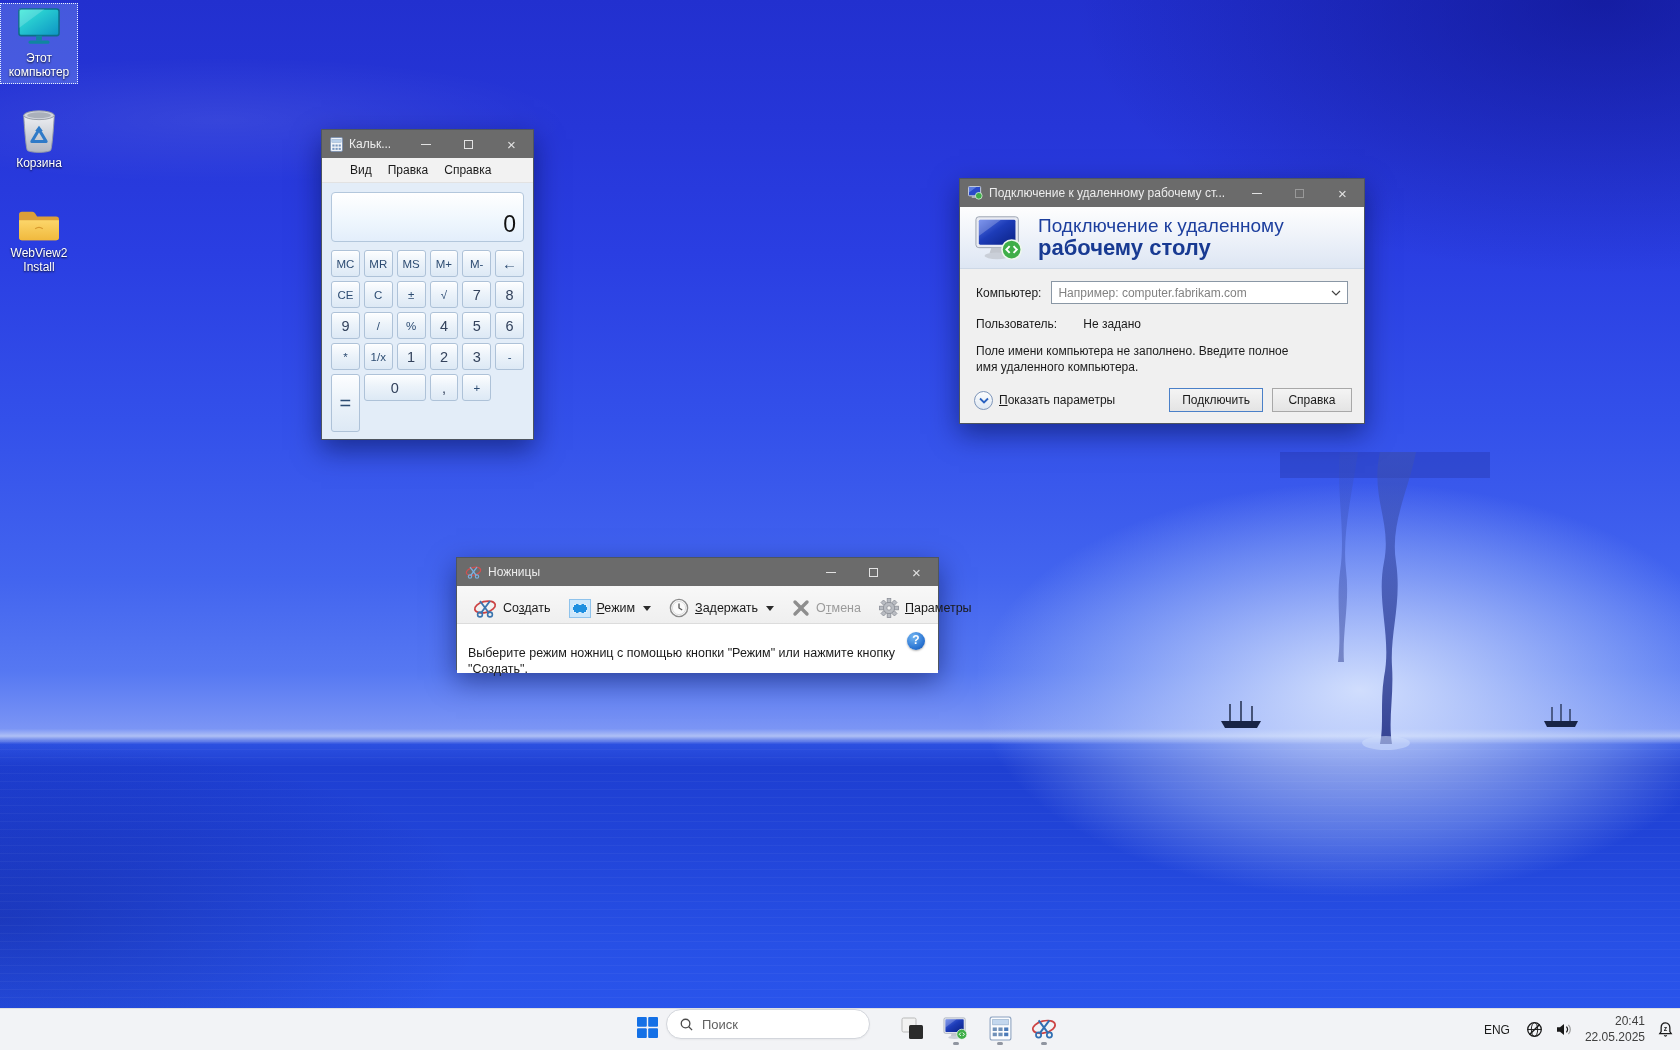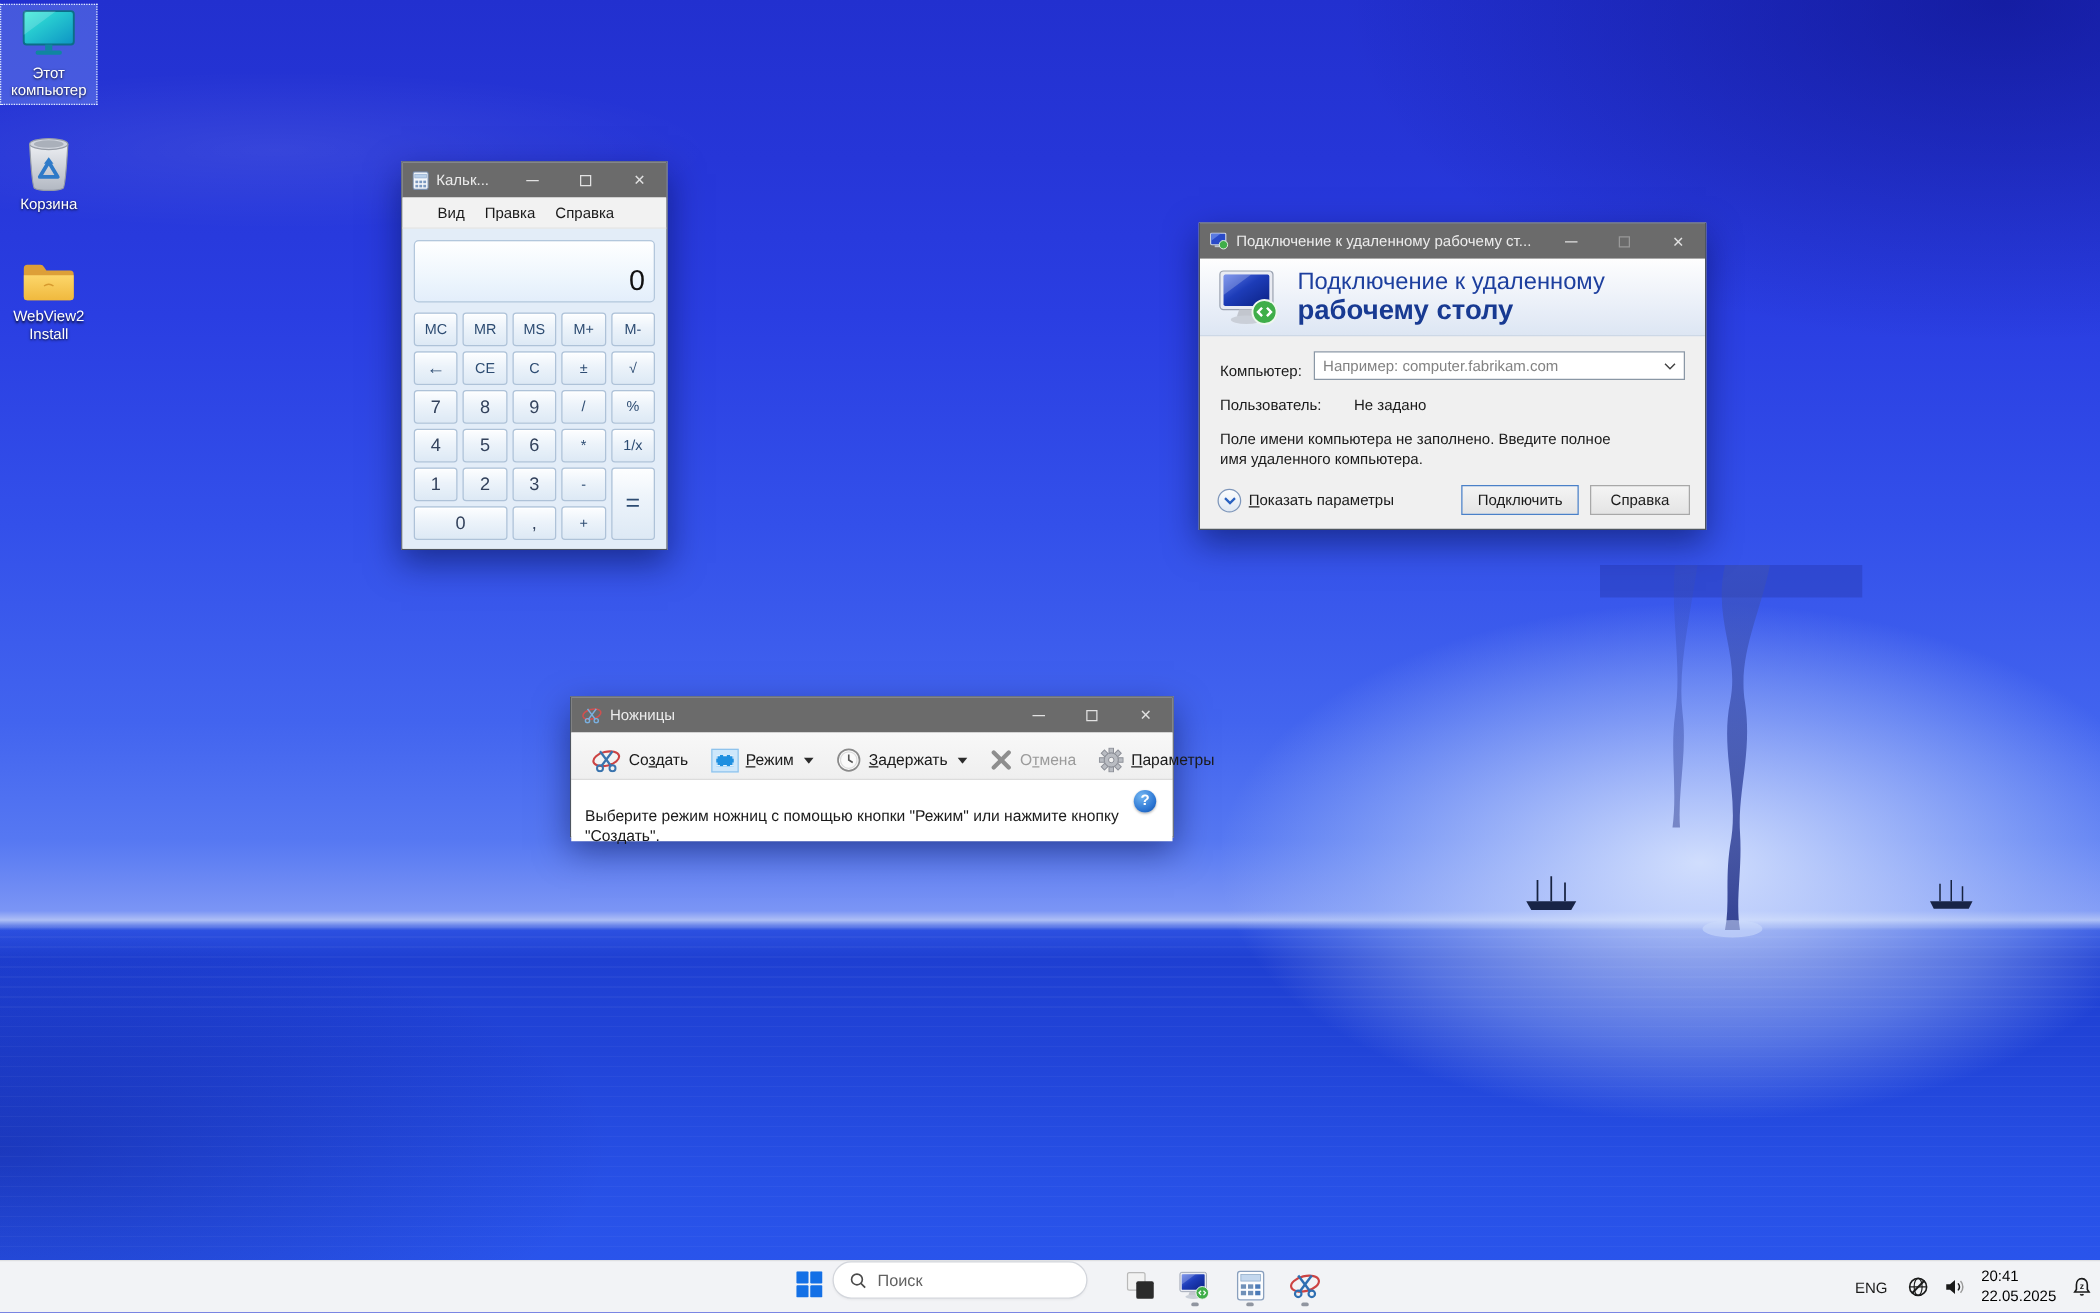--- a/index.html
+++ b/index.html
@@ -31,35 +31,35 @@
   .tb-btn .minbar{width:10px;height:1px;background:currentColor}
   .tb-btn .maxbox{width:9px;height:9px;border:1px solid currentColor}
   .tb-btn.dim{color:#999}
 
   
   .win-calc{left:321px;top:129px;width:213px;height:311px}
   .menubar{height:25px;background:#f2f2f2;display:flex;align-items:center;padding:0 20px;border-bottom:1px solid #e2e2e2}
   .menubar span{padding:3px 8px;font-size:12px;color:#1a1a1a}
   .calc-body{height:256px;background:#e3edf8;padding:9px}
   .calc-display{height:50px;background:linear-gradient(180deg,#ffffff,#eef6fd 60%,#e3eefb);border:1px solid #b3c7dc;border-radius:4px;display:flex;align-items:flex-end;justify-content:flex-end;padding:3px 7px;font-size:23px;color:#111}
-  .calc-grid{margin-top:8px;display:grid;grid-template-columns:repeat(5,1fr);grid-auto-rows:27px;gap:4px}
+  .calc-grid{margin-top:8px;display:grid;grid-template-columns:repeat(6,1fr);grid-auto-rows:27px;gap:4px}
   .ck{background:linear-gradient(180deg,#fdfeff,#ecf3fa 45%,#dde9f5);border:1px solid #aec2d8;border-radius:3px;font-size:11.5px;color:#2d4c72;display:flex;align-items:center;justify-content:center;box-shadow:inset 0 1px 0 rgba(255,255,255,.9)}
   .ck.num{font-size:14.5px;color:#33425c}
   .ck-eq{grid-row:span 2;font-size:20px}
   .ck-zero{grid-column:span 2}
   .ck-back{font-size:15px;font-weight:bold;color:#2d4c72}
 
   
   .win-rdp{left:959px;top:178px;width:406px;height:246px}
   .rdp-header{height:62px;background:linear-gradient(180deg,#fefefe,#e7edf7 70%,#dde6f3);border-bottom:1px solid #cdd8e6;display:flex;align-items:center;padding:2px 10px 2px 14px;gap:10px}
   .rdp-htext{color:#1d3f9e;line-height:1.12}
   .rdp-h1{font-size:19px}
   .rdp-h2{font-size:22px;font-weight:bold;color:#183a92}
   .rdp-body{position:relative;height:154px;padding:12px 16px 0;font-size:12px;color:#1a1a1a}
-  .rdp-row{display:flex;align-items:flex-end}
+  .rdp-row{display:flex;align-items:center}
   .rdp-combo{margin-left:10px;flex:1;height:23px;background:#fff;border:1px solid #8a97a5;display:flex;align-items:center;padding:0 6px;color:#828282;gap:4px}
   .rdp-combo .ph{flex:1;white-space:nowrap;overflow:hidden}
   .rdp-user{margin-top:13px}
   .rdp-user .val{margin-left:26px;color:#1a1a1a}
   .rdp-warn{margin-top:12px;width:352px;line-height:1.35}
   .rdp-bottom{position:absolute;left:14px;right:12px;bottom:11px;display:flex;align-items:center}
   .opt-circ{width:19px;height:19px;border-radius:50%;border:1px solid #7e96ba;background:linear-gradient(180deg,#fcfdfe,#dfe8f2);display:flex;align-items:center;justify-content:center;margin-right:6px}
   .rdp-btn{height:24px;padding:0 12px;font-size:12px;color:#1a1a1a;background:linear-gradient(180deg,#f4f4f4,#e4e4e4);border:1px solid #a8a8a8;display:flex;align-items:center;justify-content:center}
   .rdp-btn.default{border-color:#4a80c8;min-width:86px}
   .rdp-btn.help{margin-left:9px;min-width:80px}
@@ -80,21 +80,21 @@
   .taskbar{position:absolute;left:0;right:0;bottom:0;height:42px;background:#f2f3f6;border-top:1px solid rgba(0,0,0,.08)}
   .tb-center{position:absolute;left:628px;top:0;bottom:0;display:flex;align-items:flex-start}
   .tb-startbtn{width:38px;height:36px;display:flex;align-items:center;justify-content:center;border-radius:5px}
   .searchpill{width:204px;height:30px;background:#fff;border:1px solid #d3d6dc;border-radius:15px;display:flex;align-items:center;padding:0 12px;gap:8px;box-shadow:0 1px 2px rgba(0,0,0,.05)}
   .searchpill .stext{font-size:13px;color:#616161}
   .tb-apps{display:flex;margin-left:20px}
   .tb-app{position:relative;width:44px;height:38px;display:flex;align-items:center;justify-content:center;border-radius:5px}
   .tb-app .rundot{position:absolute;bottom:2px;left:50%;transform:translateX(-50%);width:6px;height:3px;border-radius:2px;background:#9095a0}
   .tray{position:absolute;right:6px;top:0;bottom:0;display:flex;align-items:center;gap:12px}
   .tray .lang{font-size:12px;color:#1a1a1a;padding:2px 4px}
-  .tray .clock{font-size:12px;color:#000000;text-align:left;line-height:1.3}
+  .tray .clock{font-size:12px;color:#404040;text-align:right;line-height:1.3}
   .trayic{display:flex;align-items:center;justify-content:center}
 </style>
 </head>
 <body>
 
 <div class="stage">
 
   <div class="wallpaper"></div>
   <div class="sea-streaks"></div>
   <svg class="funnels" width="210" height="300" viewBox="0 0 210 300">

